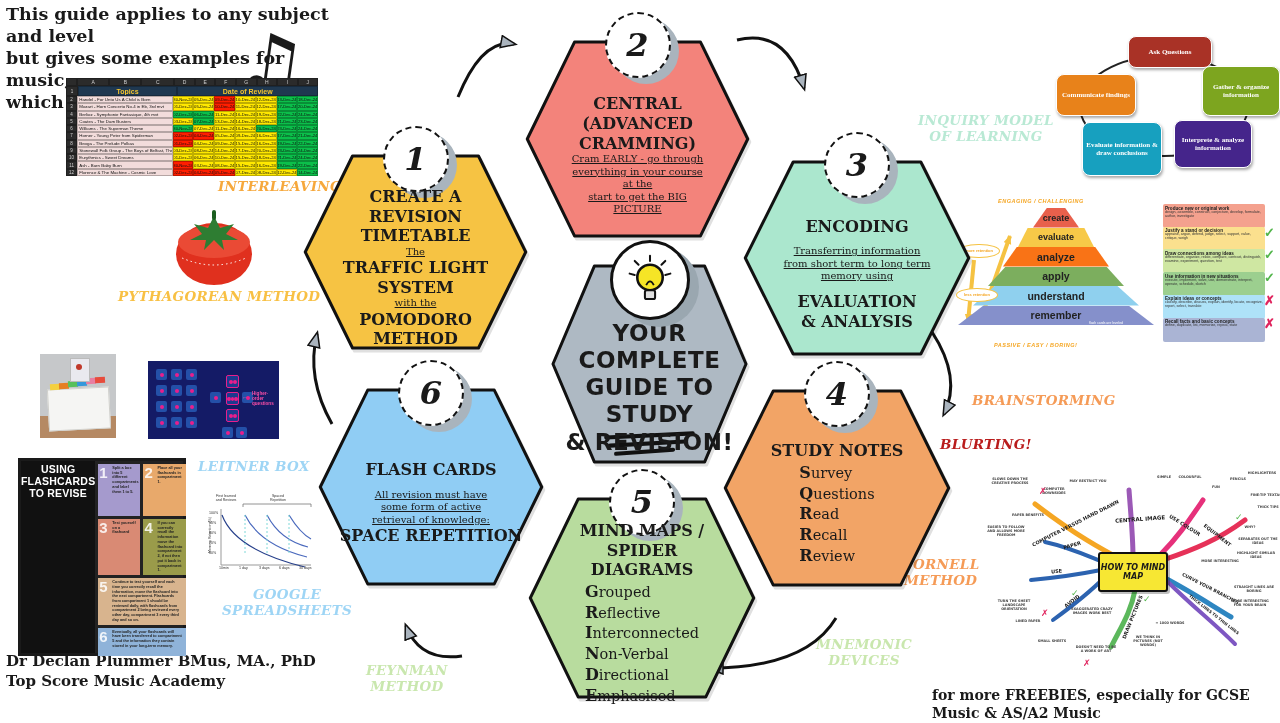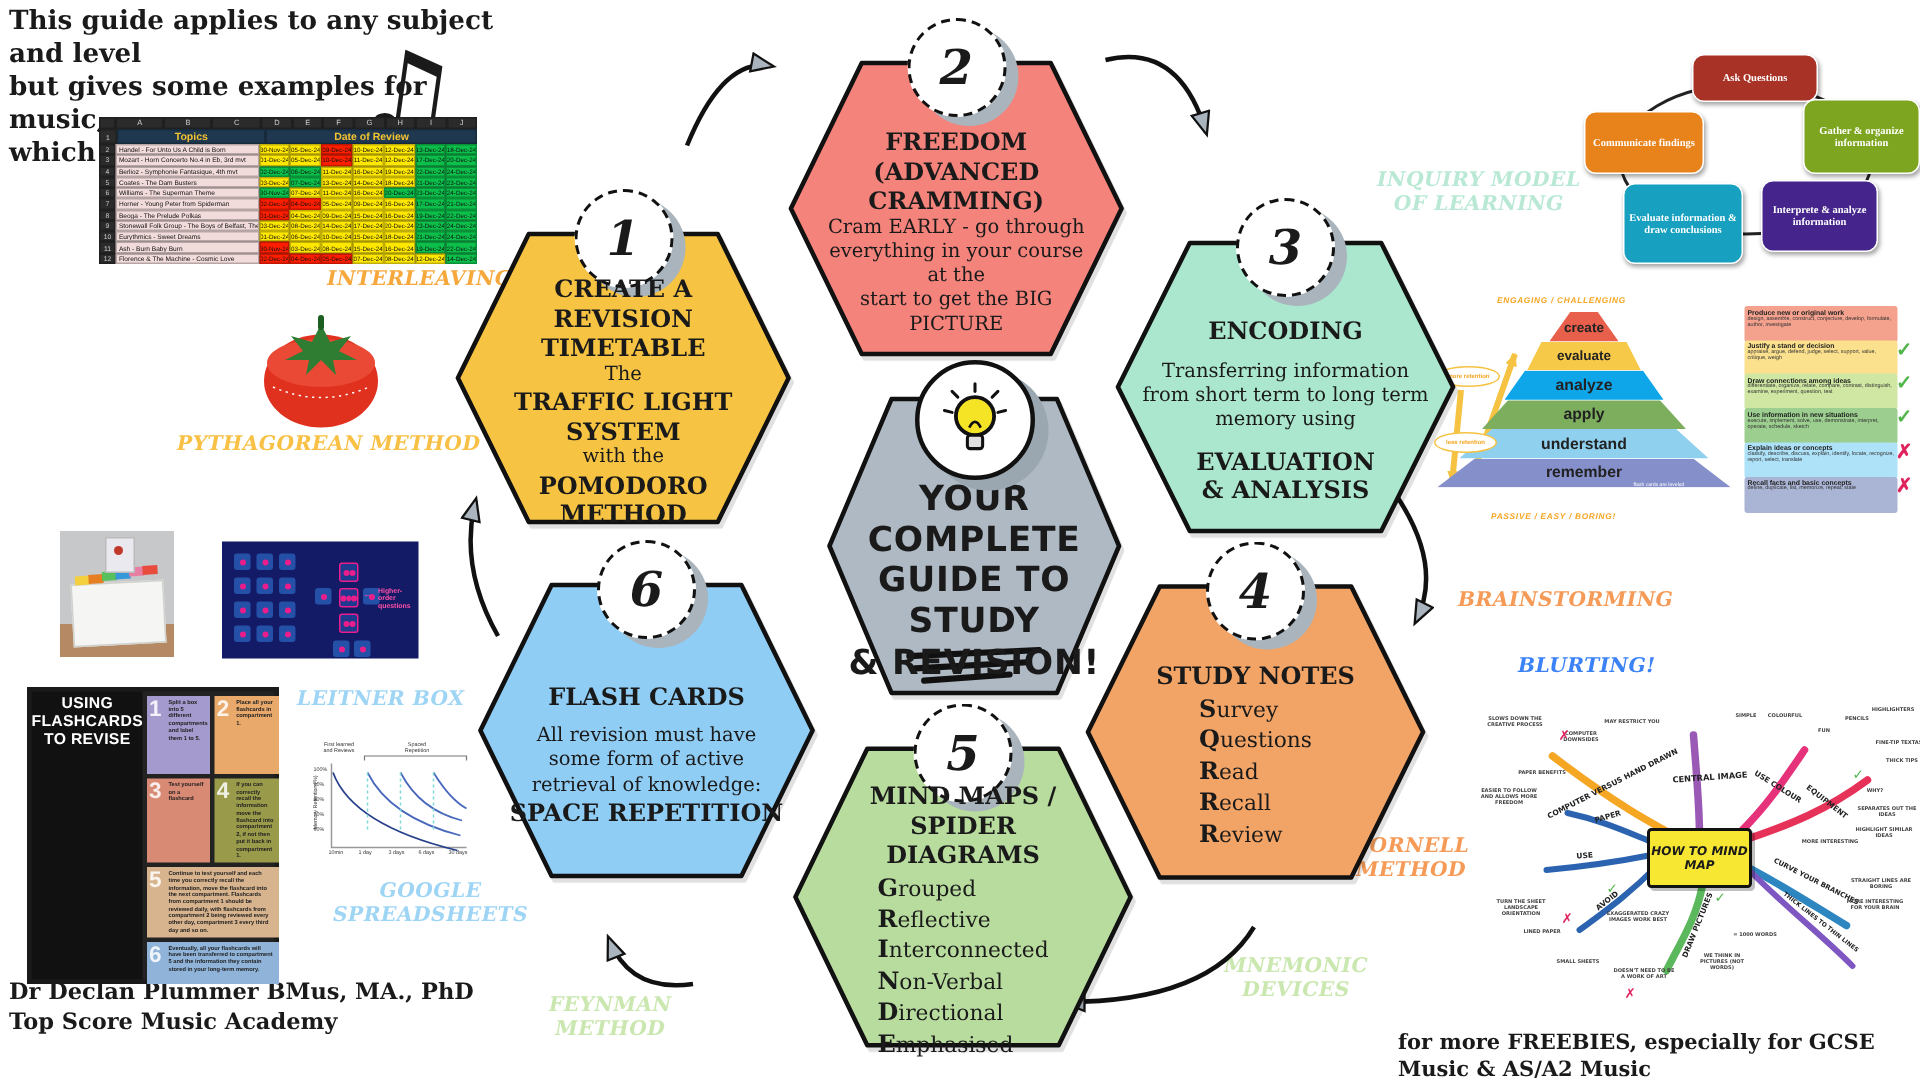--- a/index.html
+++ b/index.html
@@ -27,21 +27,21 @@
   
   .hex{position:absolute;z-index:3;}
   .hex svg.hexsvg{position:absolute;inset:0;width:100%;height:100%;filter:drop-shadow(2px 3px 0 rgba(0,0,0,0.12));}
   .hex-num{position:absolute;left:50%;top:-26px;transform:translateX(-50%);width:62px;height:62px;
            background:#fff;border:2.5px dashed #111;border-radius:50%;z-index:4;
            display:flex;align-items:center;justify-content:center;
            font:italic 900 32px "DejaVu Serif",serif;box-shadow:8px 6px 0 0 #a9b4bd;}
   .hex-body{position:absolute;inset:0;padding:44px 18px 12px 18px;display:flex;flex-direction:column;
             align-items:center;justify-content:center;text-align:center;z-index:4;}
   .hx-h{font-weight:700;font-size:16px;line-height:1.22;}
-  .hx-n{font-size:13px;line-height:1.25;}
+  .hx-n{font-size:10px;line-height:1.25;text-decoration:underline;}
   .hx-sp{height:9px;}
   .acro{display:inline-block;text-align:left;margin-top:2px;}
   .hx-a{font-size:14.5px;line-height:1.3;}
   .hx-a b{font-size:16px;}
   
   .bulb-circle{position:absolute;left:50%;top:-22px;transform:translateX(-50%);width:74px;height:74px;
                background:#fff;border:3px solid #111;border-radius:50%;z-index:5;
                display:flex;align-items:center;justify-content:center;box-shadow:9px 7px 0 0 #9aa7b0;}
   .c-title{position:absolute;inset:0;padding:58px 8px 0 8px;text-align:center;z-index:4;
            font-family:"DejaVu Sans",sans-serif;font-weight:900;font-size:23px;line-height:1.18;
@@ -259,21 +259,21 @@
 
   <div id="labels">
       <div class="lbl" style="color: rgb(246, 168, 60); left: 218px; top: 178px;">INTERLEAVING</div>
       <div class="lbl" style="color: rgb(248, 192, 68); left: 118px; top: 288px;">PYTHAGOREAN METHOD</div>
       <div class="lbl" style="color: rgb(158, 213, 245); left: 198px; top: 458px;">LEITNER BOX</div>
       <div class="lbl" style="color: rgb(158, 213, 245); left: 222px; top: 586px;">GOOGLE
 SPREADSHEETS</div>
       <div class="lbl" style="color: rgb(185, 233, 212); left: 918px; top: 112px;">INQUIRY MODEL
 OF LEARNING</div>
       <div class="lbl" style="color: rgb(245, 155, 87); left: 972px; top: 392px;">BRAINSTORMING</div>
-      <div class="lbl" style="color: #3b82f6; left: 1012px; top: 436px;">BLURTING!</div>
+      <div class="lbl" style="color: #b91c1c; left: 940px; top: 436px;">BLURTING!</div>
       <div class="lbl" style="color: rgb(245, 155, 87); left: 902px; top: 556px;">CORNELL
 METHOD</div>
       <div class="lbl" style="color: rgb(201, 231, 174); left: 816px; top: 636px;">MNEMONIC
 DEVICES</div>
       <div class="lbl" style="color: rgb(201, 231, 174); left: 366px; top: 662px;">FEYNMAN
 METHOD</div>
     </div>
 
   <div id="tomato">
     <svg viewBox="0 0 92 88" width="92" height="88">
@@ -464,21 +464,21 @@
         <div class="hx-h">POMODORO</div>
         <div class="hx-h">METHOD</div>
       </div>
     </div>
   <div class="hex" style="left:525px;top:38px;width:225px;height:202px;">
       <svg class="hexsvg" viewBox="0 0 100 100" preserveAspectRatio="none">
         <polygon points="22,2 78,2 99,50 78,98 22,98 1,50" fill="#F3837B" stroke="#111" stroke-width="3" vector-effect="non-scaling-stroke" stroke-linejoin="round"></polygon>
       </svg>
       <div class="hex-num">2</div>
       <div class="hex-body">
-        <div class="hx-h">FREEDOM</div>
+        <div class="hx-h">CENTRAL</div>
         <div class="hx-h">(ADVANCED CRAMMING)</div>
         <div class="hx-n">Cram EARLY - go through</div>
         <div class="hx-n">everything in your course</div>
         <div class="hx-n">at the</div>
         <div class="hx-n">start to get the BIG</div>
         <div class="hx-n">PICTURE</div>
       </div>
     </div>
   <div class="hex" style="left:743px;top:158px;width:228px;height:200px;">
       <svg class="hexsvg" viewBox="0 0 100 100" preserveAspectRatio="none">
@@ -598,21 +598,21 @@
       <div class="bl-box" style="left: 205px; top: 6px; width: 98px; height: 21px; background: rgb(244, 161, 142);">
         <div class="t">Produce new or original work</div>
         <div class="v">design, assemble, construct, conjecture, develop, formulate, author, investigate</div>
       </div>
       <div class="bl-level" style="left: 60px; top: 29.5px; width: 76px; height: 19.5px; background: rgb(247, 201, 72); clip-path: polygon(13% 0px, 87% 0px, 100% 100%, 0px 100%); font-size: 9px;">evaluate</div>
       <div class="bl-box" style="left: 205px; top: 28.7px; width: 98px; height: 21px; background: rgb(251, 224, 142);">
         <div class="t">Justify a stand or decision</div>
         <div class="v">appraise, argue, defend, judge, select, support, value, critique, weigh</div>
       </div>
       <div class="bl-mark" style="left: 306px; top: 26.7px; color: rgb(82, 181, 75);">✓</div>
-      <div class="bl-level" style="left: 45px; top: 49px; width: 106px; height: 19.5px; background: #0ea5e9; clip-path: polygon(13% 0px, 87% 0px, 100% 100%, 0px 100%); font-size: 10.5px;">analyze</div>
+      <div class="bl-level" style="left: 45px; top: 49px; width: 106px; height: 19.5px; background: #f97316; clip-path: polygon(13% 0px, 87% 0px, 100% 100%, 0px 100%); font-size: 10.5px;">analyze</div>
       <div class="bl-box" style="left: 205px; top: 51.4px; width: 98px; height: 21px; background: rgb(207, 231, 162);">
         <div class="t">Draw connections among ideas</div>
         <div class="v">differentiate, organize, relate, compare, contrast, distinguish, examine, experiment, question, test</div>
       </div>
       <div class="bl-mark" style="left: 306px; top: 49.4px; color: rgb(82, 181, 75);">✓</div>
       <div class="bl-level" style="left: 30px; top: 68.5px; width: 136px; height: 19.5px; background: rgb(124, 174, 94); clip-path: polygon(13% 0px, 87% 0px, 100% 100%, 0px 100%); font-size: 10.5px;">apply</div>
       <div class="bl-box" style="left: 205px; top: 74.1px; width: 98px; height: 21px; background: rgb(156, 207, 143);">
         <div class="t">Use information in new situations</div>
         <div class="v">execute, implement, solve, use, demonstrate, interpret, operate, schedule, sketch</div>
       </div>

